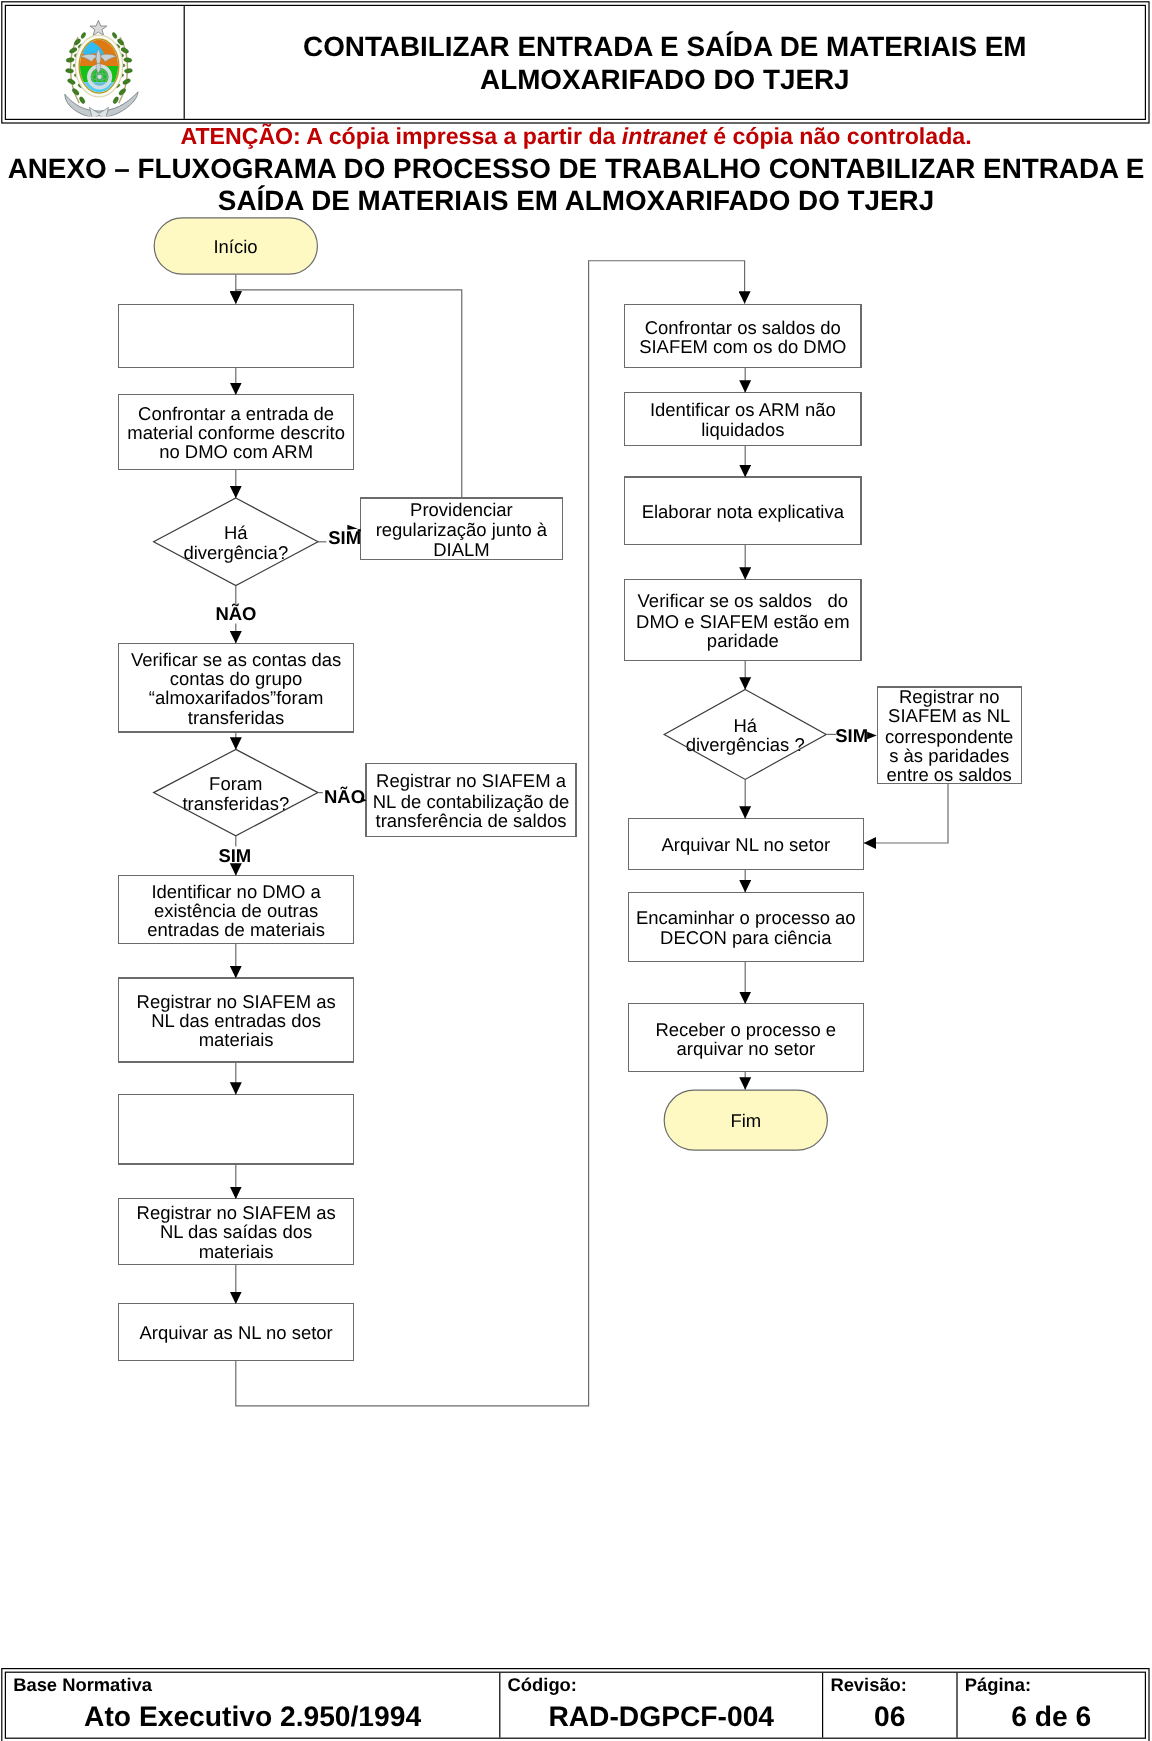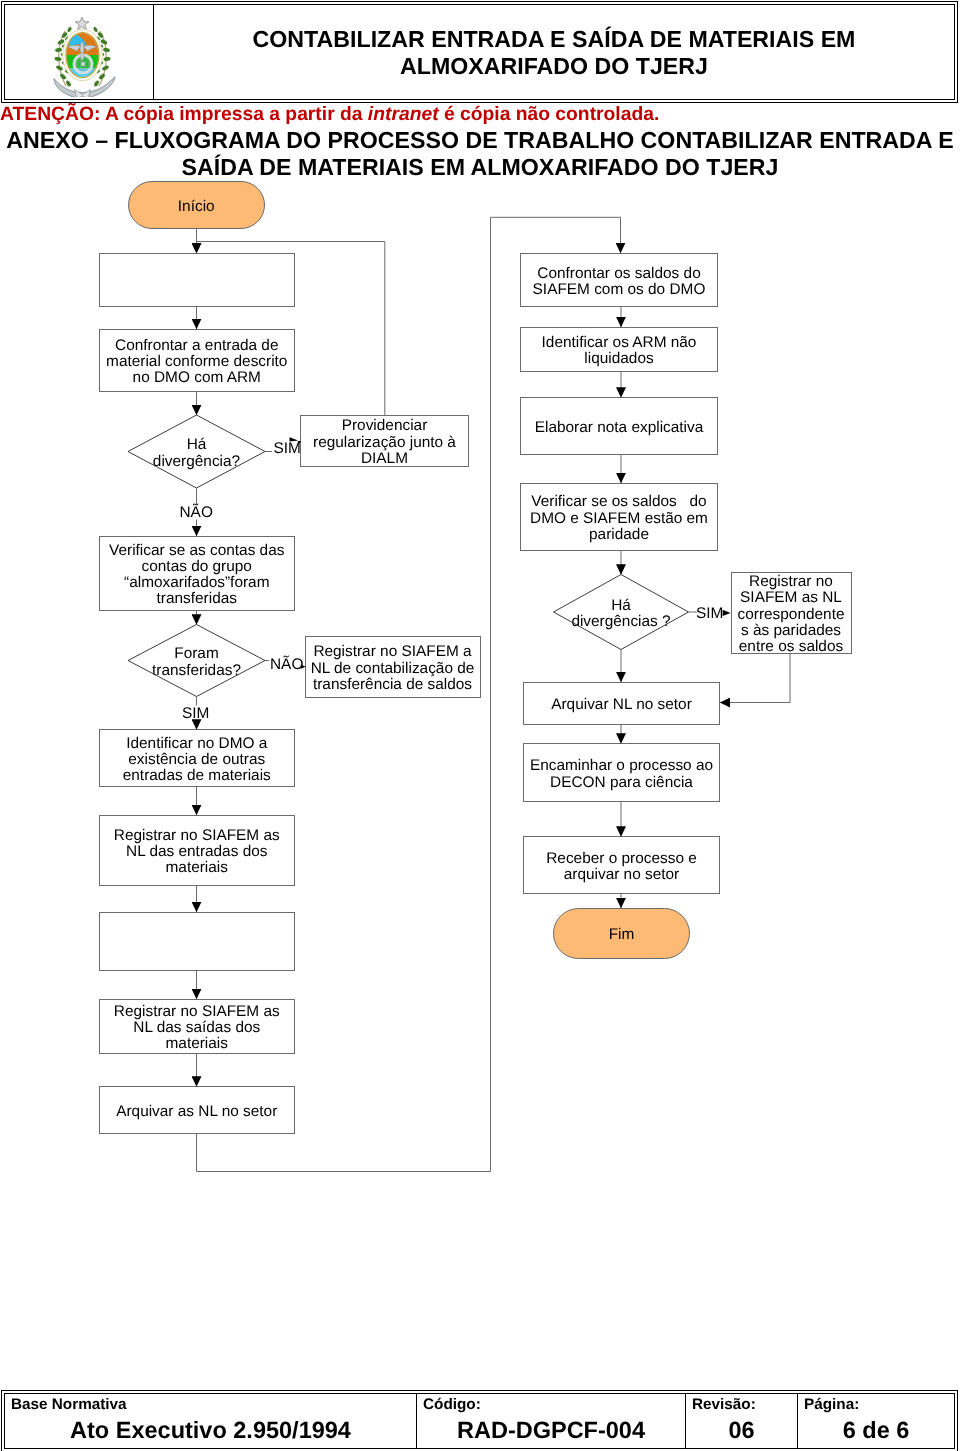--- a/index.html
+++ b/index.html
@@ -15,38 +15,38 @@
        border:1px solid #000;box-sizing:border-box;}
   #hdr-inner{position:absolute;left:2px;top:2px;right:2px;bottom:2px;
        border:1px solid #000;box-sizing:border-box;display:flex;}
   #hdr-logo-cell{width:149px;height:100%;border-right:1px solid #000;
        box-sizing:border-box;position:relative;}
   #hdr-title-cell{flex:1;display:flex;align-items:center;justify-content:center;}
   #hdr-title{font-size:23.2px;font-weight:bold;text-align:center;line-height:27px;position:relative;top:1px;
        letter-spacing:0px;}
 
   
-  #notice{position:absolute;left:0;top:105px;width:960px;
+  #notice{position:absolute;left:0;top:105px;width:960px;text-align:center;
        font-size:19.3px;font-weight:bold;color:#c00000;line-height:19.3px;}
   #notice .it{font-style:italic;}
 
   
   #anexo{position:absolute;left:0;top:127px;width:960px;text-align:center;
        font-size:23.2px;font-weight:bold;color:#000;line-height:27px;}
 
   
   #flow{position:absolute;left:0;top:0;width:960px;height:1451px;z-index:3;pointer-events:none;}
   #nodes{position:absolute;left:0;top:0;width:960px;height:1451px;z-index:2;}
   .node{position:absolute;box-sizing:border-box;display:flex;align-items:center;
         justify-content:center;text-align:center;font-size:15.4px;line-height:16.2px;
         white-space:pre-wrap;}
   .node > span{position:relative;top:2px;}
-  .term{border:1px solid #6b6b6b;background:#fdba74;border-radius:999px;}
+  .term{border:1px solid #6b6b6b;background:#fef9c3;border-radius:999px;}
   .elabel{position:absolute;font-size:15.4px;line-height:16.6px;text-align:right;
-          white-space:nowrap;}
+          white-space:nowrap;font-weight:bold;}
 
   
   #ftr{position:absolute;left:1px;top:1390px;width:957px;height:62px;
        border:1px solid #000;box-sizing:border-box;}
   #ftr-inner{position:absolute;left:2px;top:2px;right:2px;bottom:2px;
        border:1px solid #000;box-sizing:border-box;display:flex;}
   .fcell{box-sizing:border-box;position:relative;height:100%;}
   .fcell + .fcell{border-left:1px solid #000;}
   .fhead{position:absolute;left:6px;top:3px;font-size:15.3px;font-weight:bold;line-height:15.3px;}
   .fval{position:absolute;left:0;right:0;bottom:6px;text-align:center;

